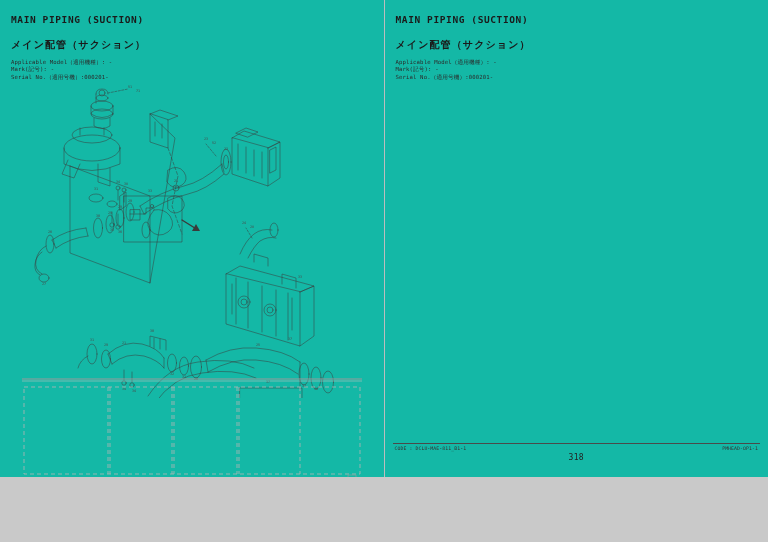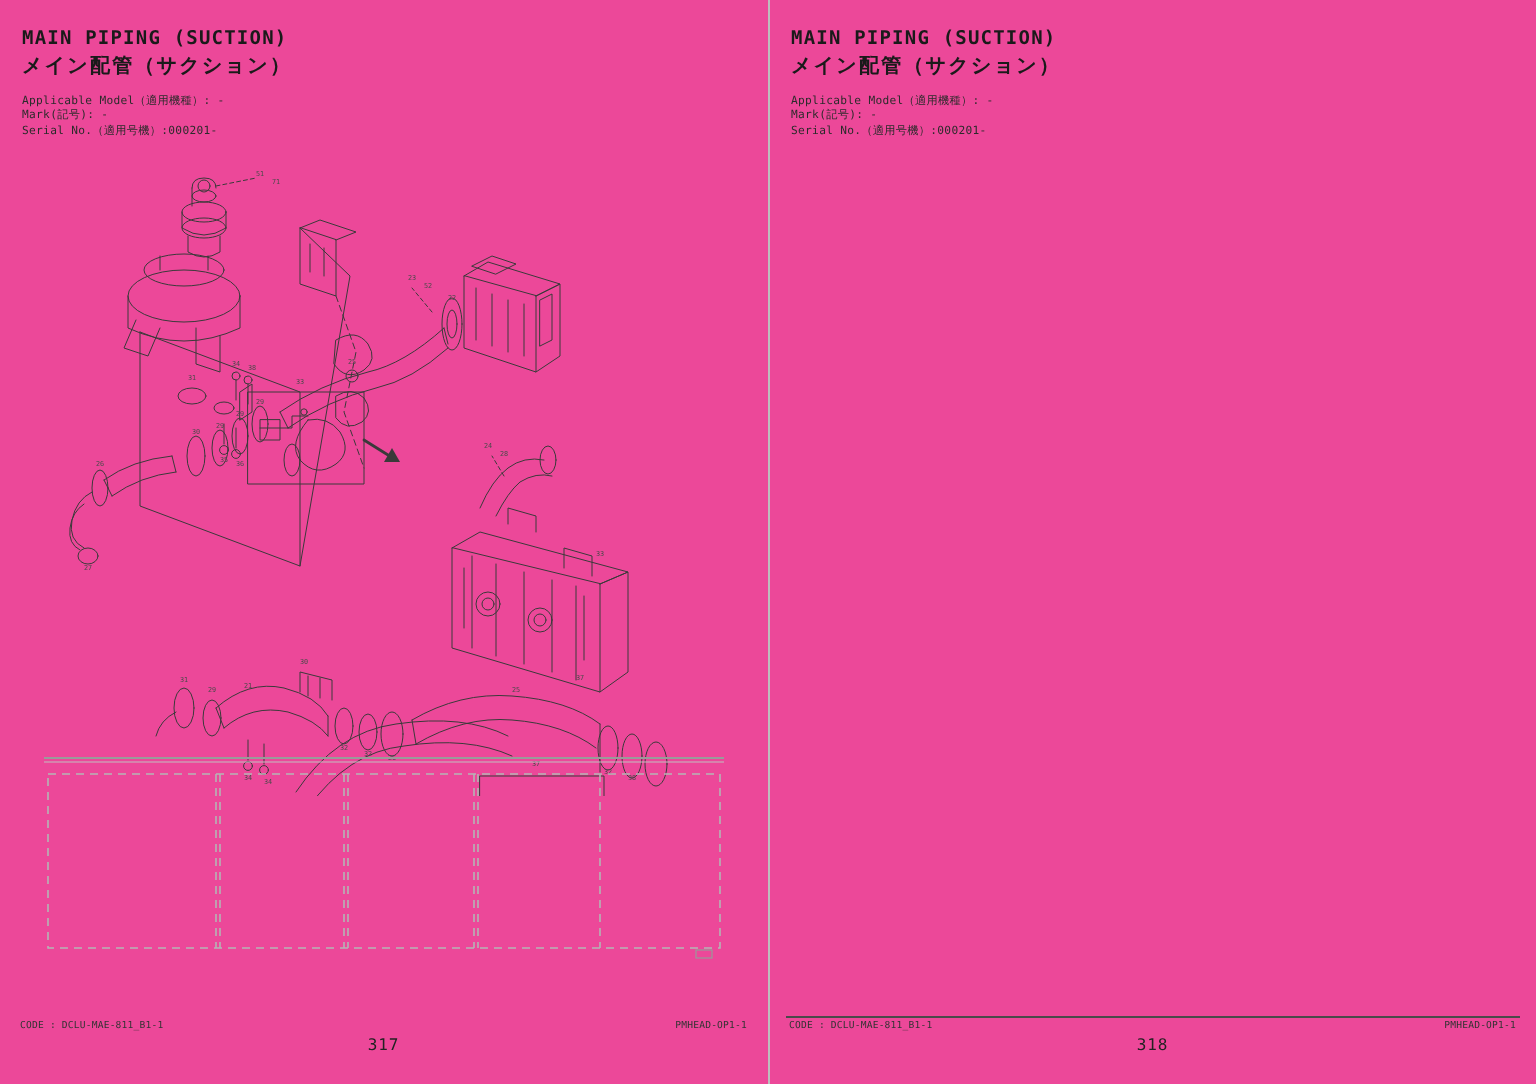--- a/index.html
+++ b/index.html
@@ -1,25 +1,25 @@
 <!DOCTYPE html>
 <html><head>
 <meta charset="utf-8">
 <style>
   html,body{margin:0;padding:0;background:#c9c9c9;}
   body{width:768px;height:542px;font-family:"DejaVu Sans Mono","Liberation Mono",monospace;}
   .spread{position:relative;width:768px;height:542px;display:flex;background:#c9c9c9;}
-  .page{position:relative;background:#ec4899;height:542px;overflow:hidden;}
+  .page{position:relative;background:#14b8a6;height:477px;overflow:hidden;}
   .page.left{width:384px;}
   .page.right{width:384px;border-left:1px solid #bdbdbd;}
 
   
   .hdr{position:absolute;left:11px;top:14px;}
   .hdr .t-en{font-size:9.5px;font-weight:bold;letter-spacing:.6px;color:#1a1a1a;line-height:12px;white-space:nowrap;}
-  .hdr .t-jp{font-size:10px;font-weight:bold;letter-spacing:1.1px;color:#1a1a1a;line-height:14px;margin-top:1px;
+  .hdr .t-jp{font-size:10px;font-weight:bold;letter-spacing:1.1px;color:#1a1a1a;line-height:14px;margin-top:12px;
              font-family:Liberation Sans, sans-serif;white-space:nowrap;}
   .hdr .meta{margin-top:7px;}
   .hdr .meta div{font-size:5.6px;color:#2b2b2b;line-height:7.4px;letter-spacing:.15px;white-space:nowrap;}
 
   
   .footer{position:absolute;left:0;right:0;bottom:0;height:34px;}
   .footer .rule{position:absolute;left:8px;right:8px;top:0;border-top:1px solid #4a4a4a;}
   .page.left .footer .rule{border-top:none;}
   .f-code{position:absolute;left:10px;top:3px;font-size:4.8px;color:#333;letter-spacing:.1px;white-space:nowrap;}
   .f-right{position:absolute;right:10px;top:3px;font-size:4.8px;color:#333;letter-spacing:.1px;white-space:nowrap;}
@@ -234,26 +234,20 @@
           <line x1="150" y1="9" x2="150" y2="96"></line>
           <line x1="152" y1="9" x2="152" y2="96"></line>
           <line x1="215" y1="9" x2="215" y2="96"></line>
           <line x1="217" y1="9" x2="217" y2="96"></line>
           <line x1="278" y1="9" x2="278" y2="96"></line>
         </g>
         <rect x="326" y="97" width="8" height="4" fill="none" stroke="#9a9a9a" stroke-width="0.6"></rect>
       </svg>
     </div>
 
-    <div class="footer">
-      <div class="rule"></div>
-      <div class="f-code">CODE : DCLU-MAE-811_B1-1</div>
-      <div class="f-right">PMHEAD-OP1-1</div>
-      <div class="f-page">317</div>
-    </div>
   </div>
 
   <div class="page right">
 
     <div class="hdr">
       <div class="t-en">MAIN PIPING (SUCTION)</div>
       <div class="t-jp">メイン配管（サクション）</div>
       <div class="meta">
         <div>Applicable Model（適用機種）: -</div>
         <div>Mark(記号): -</div>

